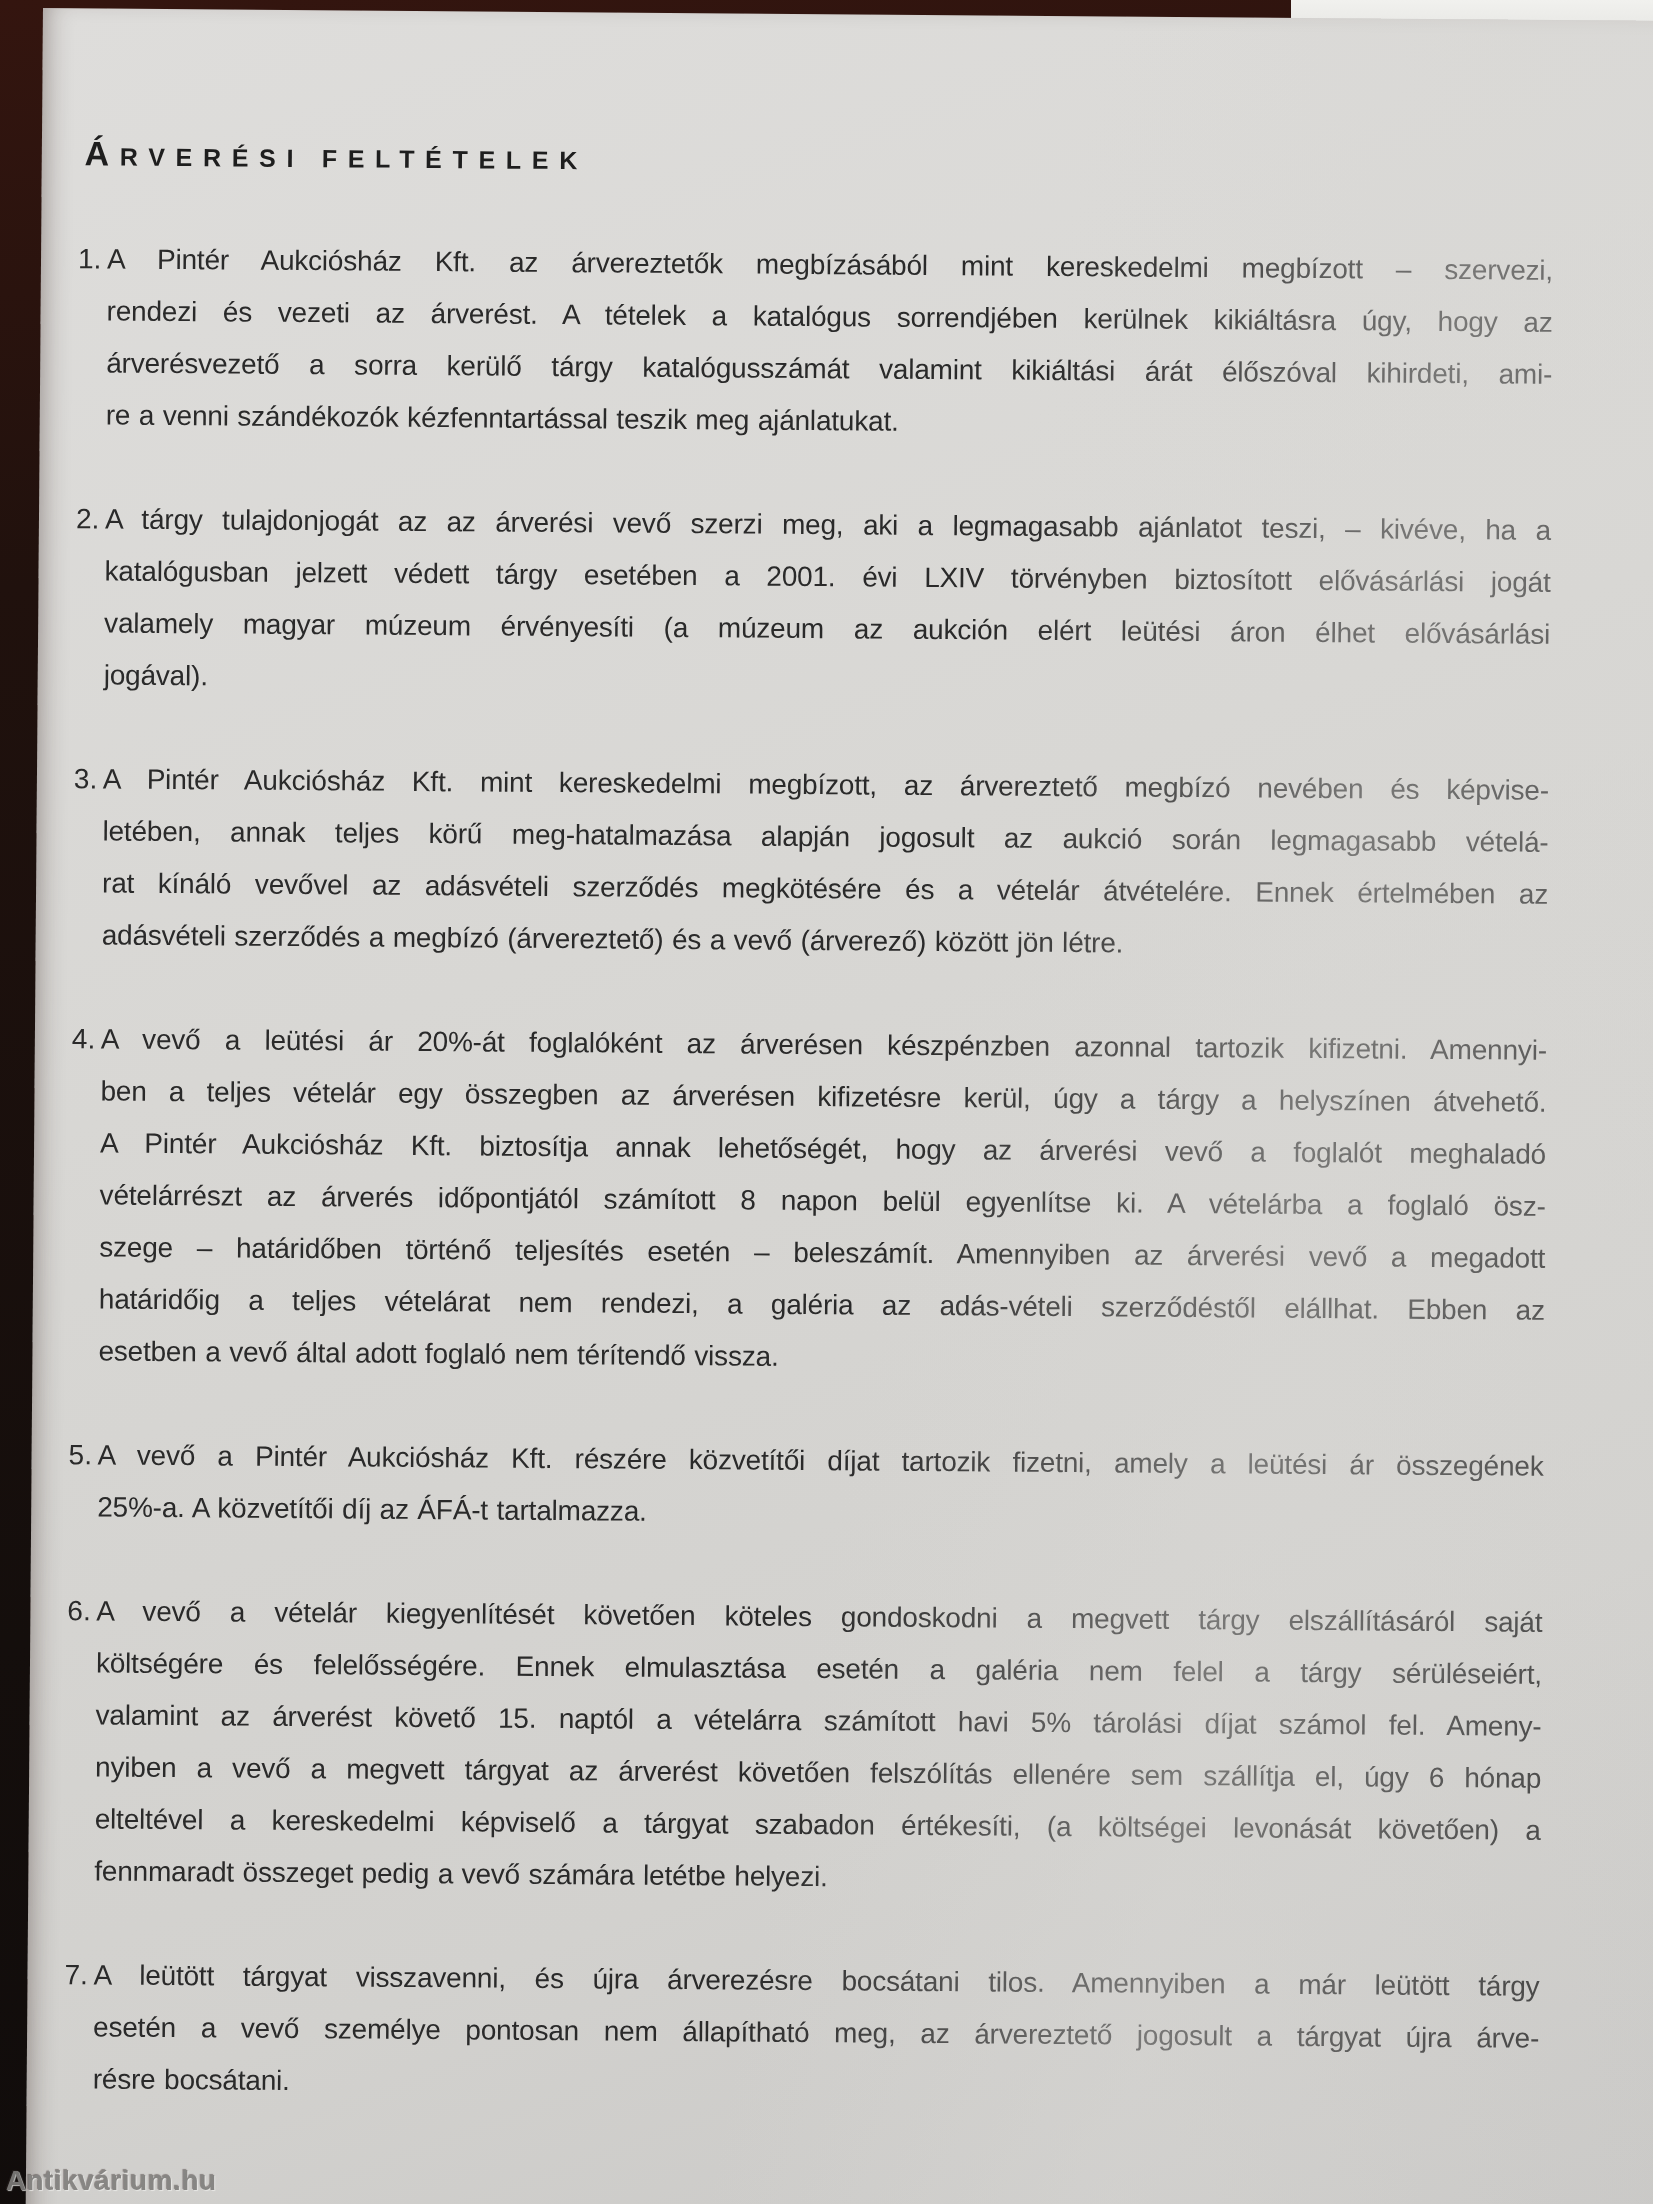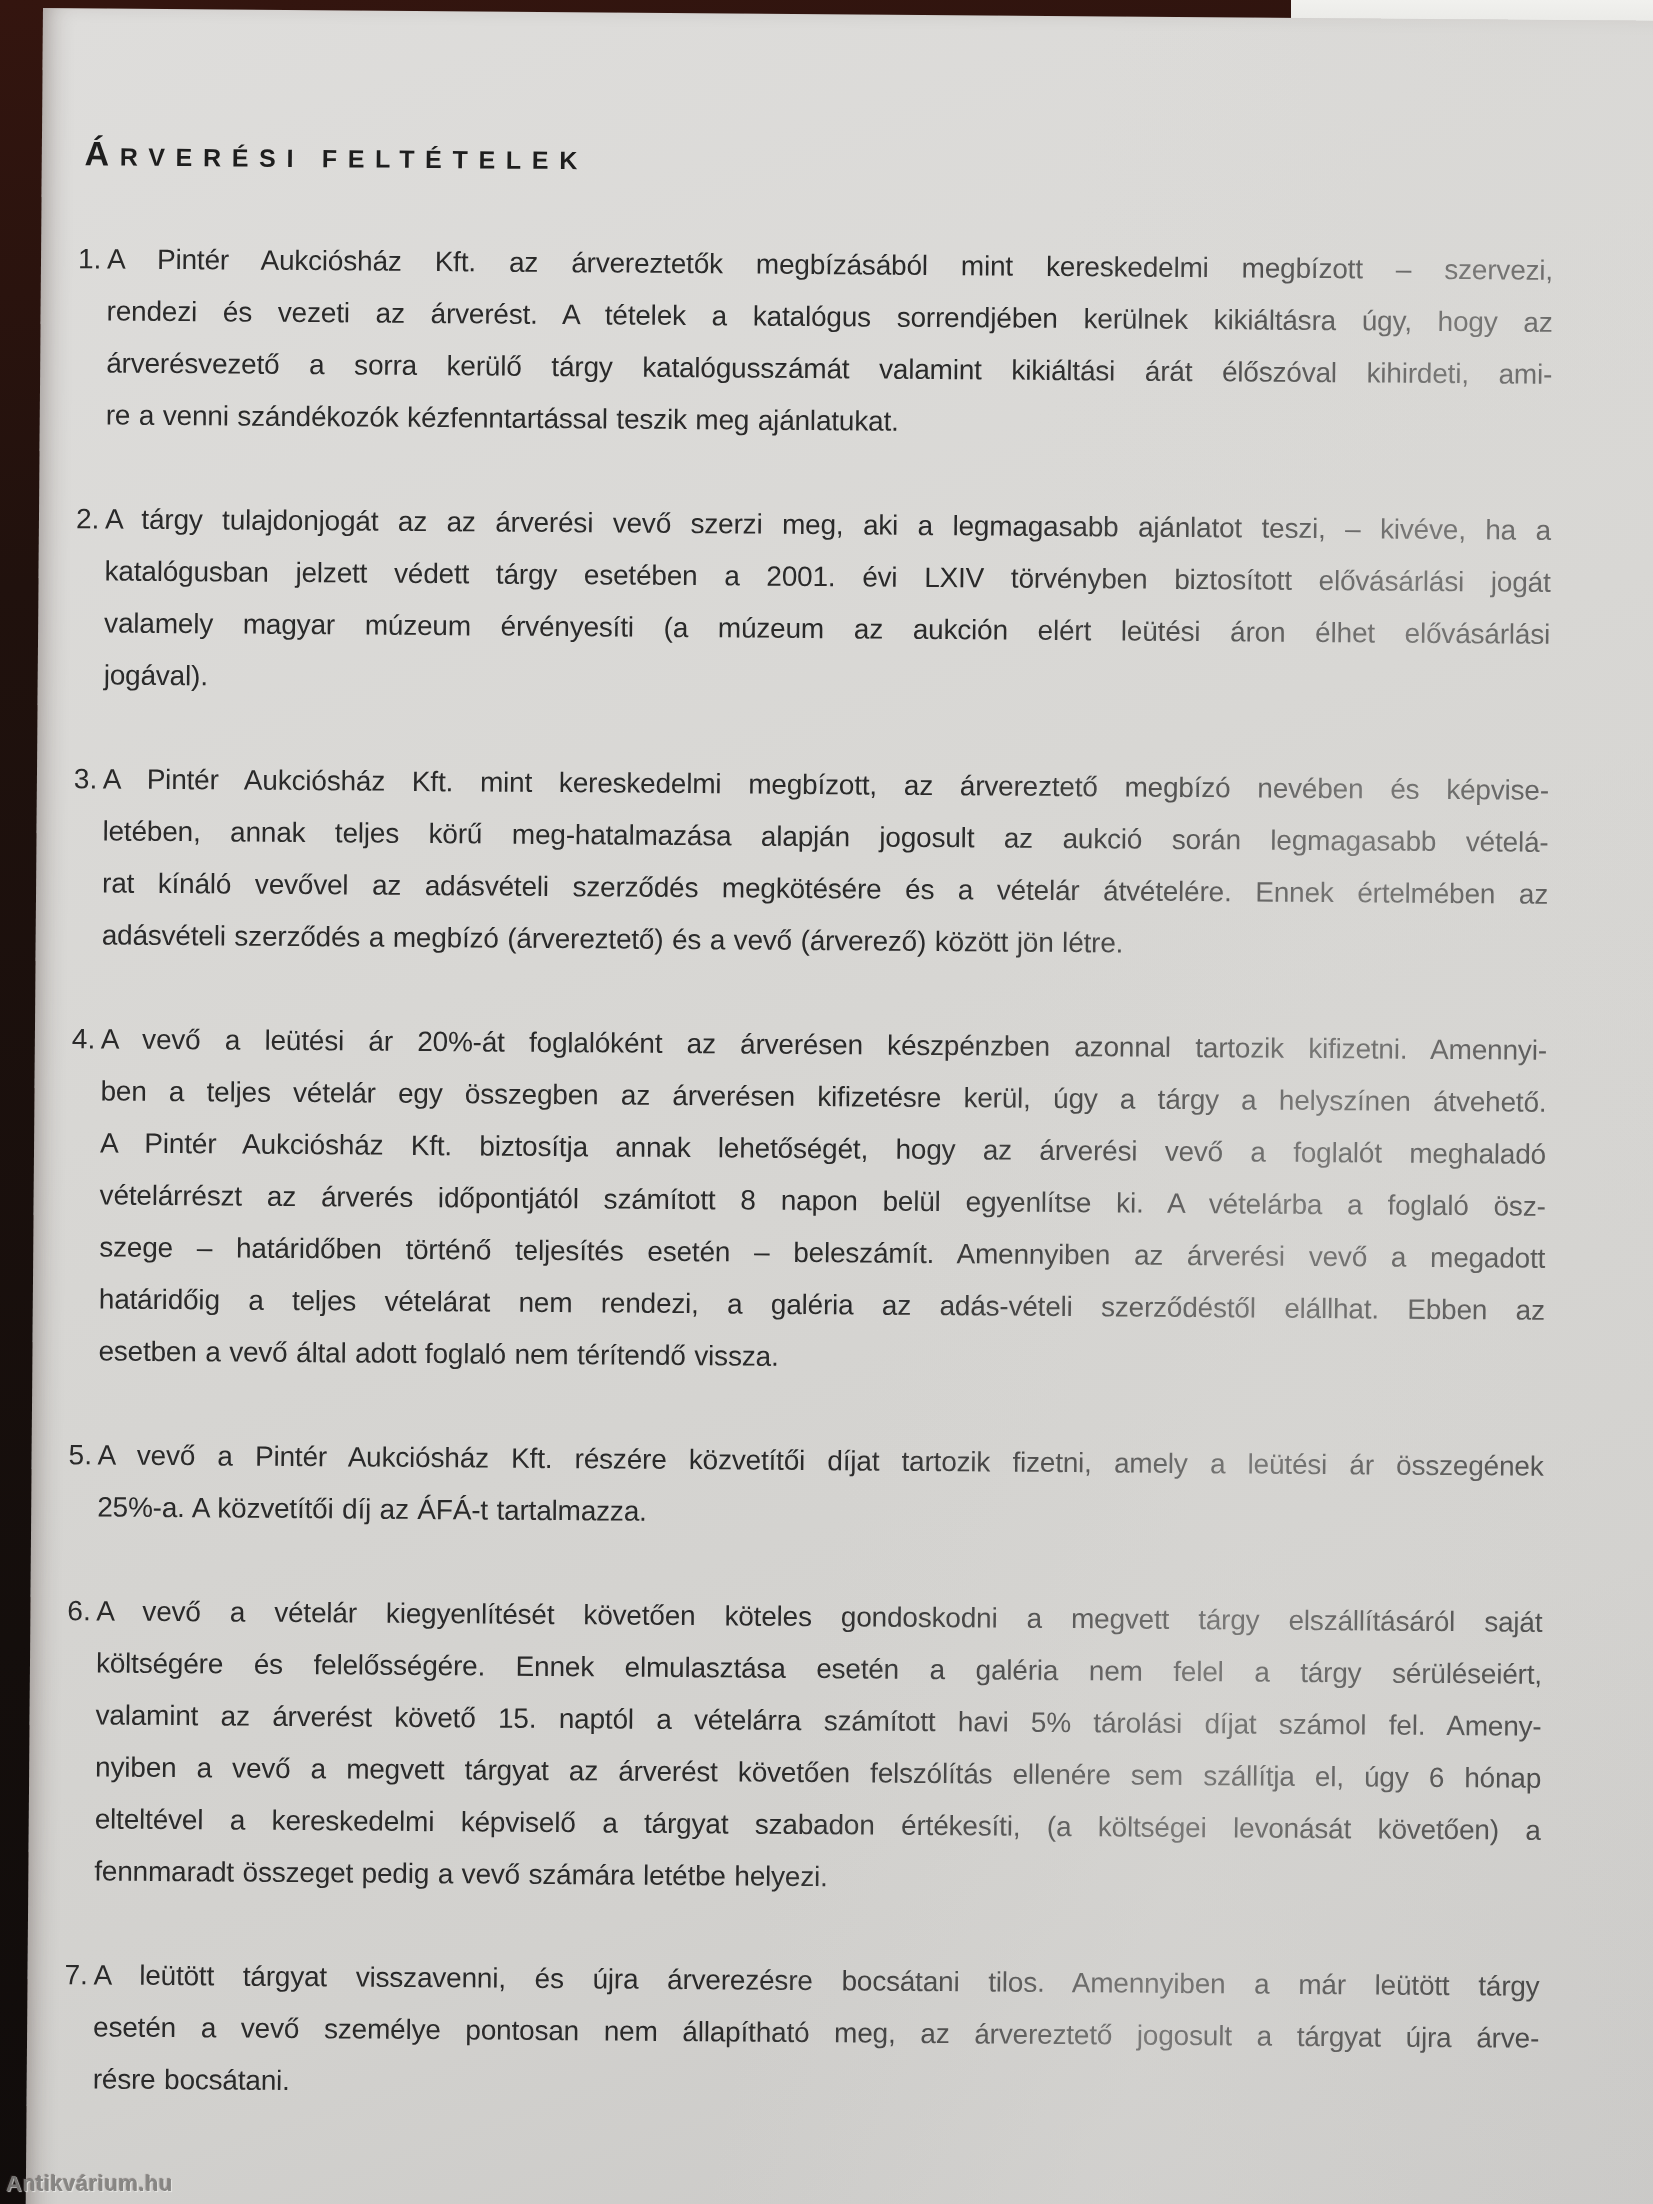--- a/index.html
+++ b/index.html
@@ -75,21 +75,21 @@
   .line {
     text-align: justify;
     text-align-last: justify;
     letter-spacing: -0.2px;
     word-spacing: 1px;
   }
   .line.last { text-align-last: left; }
 
   .watermark {
     position: absolute; left: 5.8px; bottom: 7.8px;
-    font-size: 22px; font-weight: 700;
+    font-size: 28px; font-weight: 700;
     letter-spacing: 0.5px;
     color: #7f7e7c;
     text-shadow: 1px 1px 1px rgba(238,238,236,0.85), -1px -1px 1px rgba(50,40,38,0.5);
     z-index: 4;
     opacity: 0.9;
   }
 </style>
 </head>
 <body>
 

